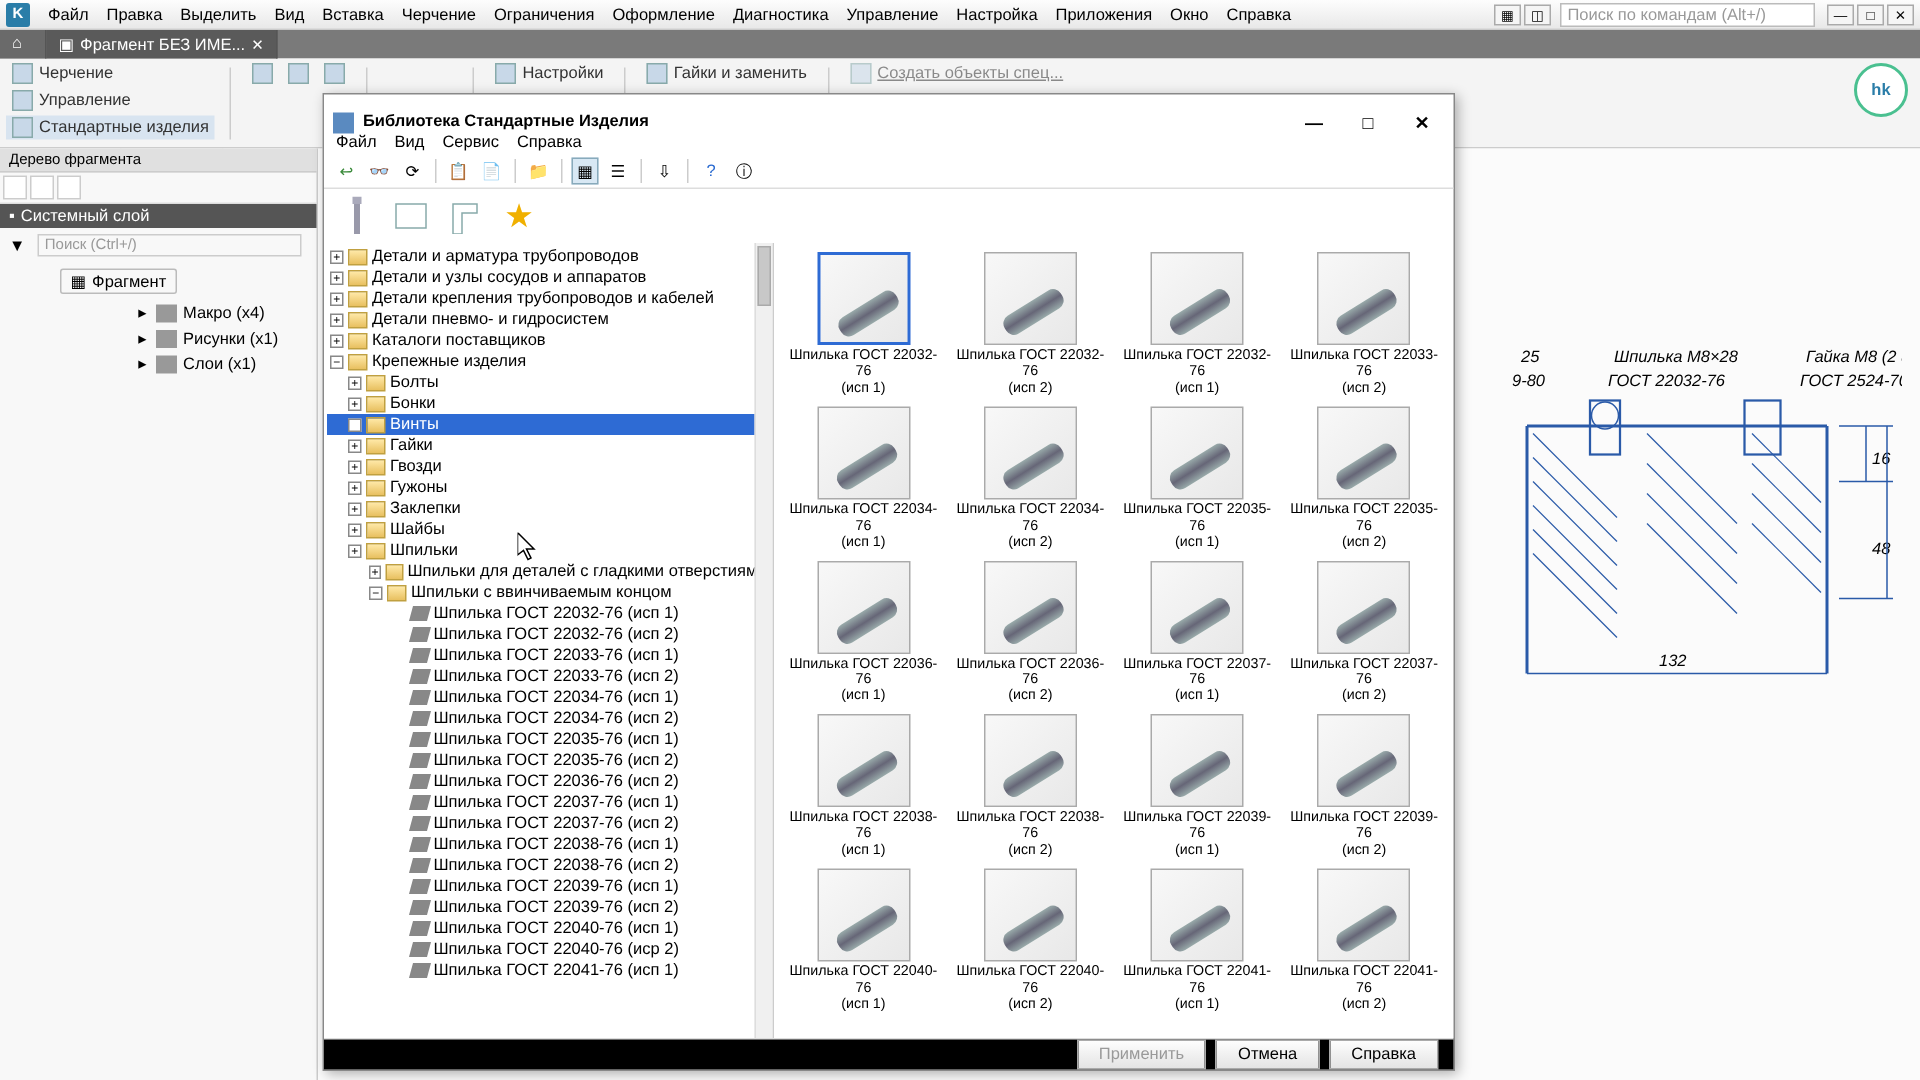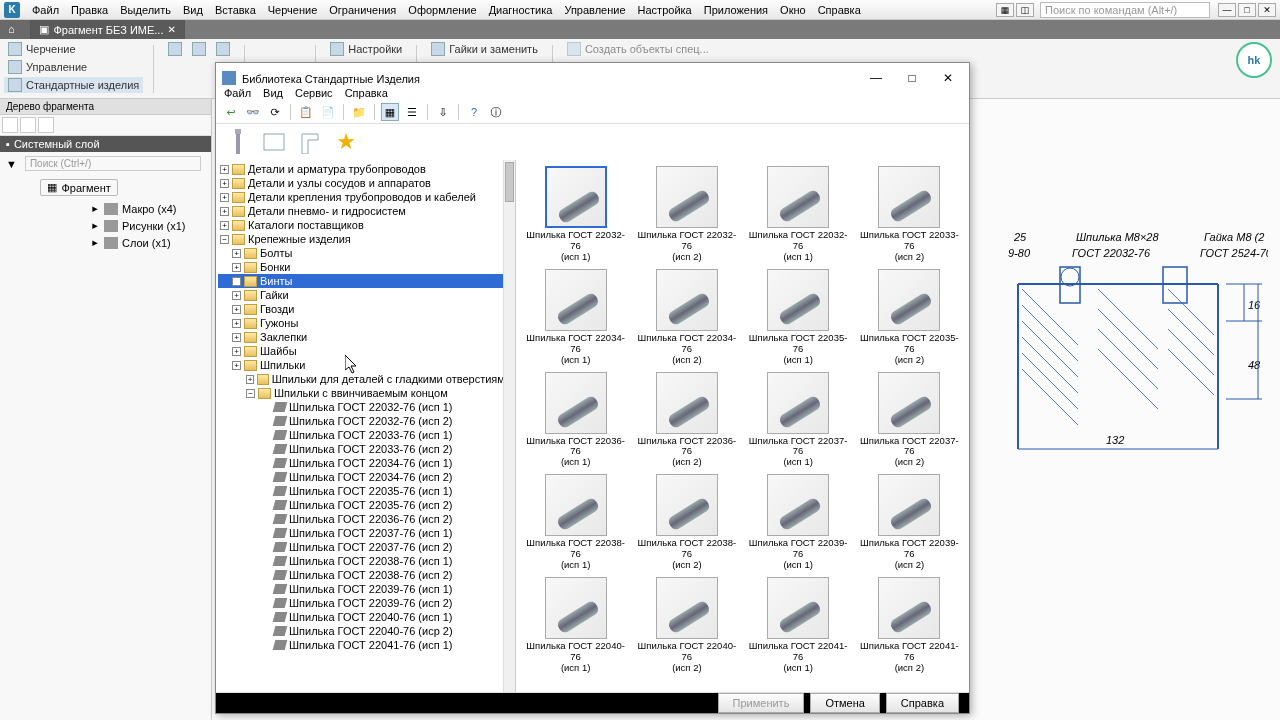--- a/index.html
+++ b/index.html
@@ -43,21 +43,21 @@
 .left-panel .row .fic{width:14px;height:12px;background:#999;}
 .left-panel .srch{border:1px solid #ccc;margin:2px 4px;padding:1px 4px;font-size:10px;color:#999;}
 .left-panel .pill{display:inline-flex;align-items:center;gap:4px;border:1px solid #bbb;padding:1px 6px;border-radius:2px;margin:4px 40px;font-size:10px;}
 
 
 .canvas { position:absolute; left:212px; top:99px; right:0; bottom:0; background:#fbfbfb; }
 .drawing { position:absolute; right:12px; top:130px; width:260px; height:310px; }
 
 
 .dialog { position:absolute; left:215px; top:62px; width:755px; height:652px; background:#fff; border:1px solid #888; box-shadow:2px 2px 8px rgba(0,0,0,.3); display:flex; flex-direction:column;}
-.dialog .titlebar{height:22px;display:flex;align-items:flex-end;padding:0 6px;gap:6px;}
+.dialog .titlebar{height:22px;display:flex;align-items:flex-start;padding:12px 6px;gap:6px;font-weight:bold;}
 .dialog .titlebar .ic{width:14px;height:14px;background:#5a8ac0;}
 .dialog .titlebar .ttl{flex:1;font-size:11px;}
 .dialog .titlebar .wb{width:30px;text-align:center;font-size:12px;cursor:default;}
 .dialog .dmenu{display:flex;gap:12px;padding:2px 8px;font-size:11px;}
 .dialog .dtool{display:flex;gap:4px;padding:2px 6px;border-bottom:1px solid #ddd;align-items:center;}
 .dialog .dtool .ic{width:18px;height:18px;border:1px solid transparent;display:flex;align-items:center;justify-content:center;}
 .dialog .dtool .sep{width:1px;height:16px;background:#ccc;margin:0 2px;}
 .dialog .dtool .ic.active{border:1px solid #8ab;background:#d8e8f4;}
 .dialog .tabs2{display:flex;gap:8px;padding:4px 8px;align-items:center;}
 .dialog .tabs2 .tic{width:28px;height:28px;display:flex;align-items:center;justify-content:center;}
@@ -156,21 +156,21 @@
   <div class="btn">
       <span class="ic"></span>
       <span>Настройки</span>
     </div>
   <div class="sep"></div>
   <div class="btn">
       <span class="ic"></span>
       <span>Гайки и заменить</span>
     </div>
   <div class="sep"></div>
-  <div class="btn" style="opacity:.55;">
+  <div class="btn" style="opacity:.55;text-decoration:underline;">
       <span class="ic"></span>
       <span>Создать объекты спец...</span>
     </div>
 </div>
 <div class="subtab">
   <div class="t active">Системная</div>
   <div class="t">▾</div>
 </div>
 
 <div class="left-panel">

